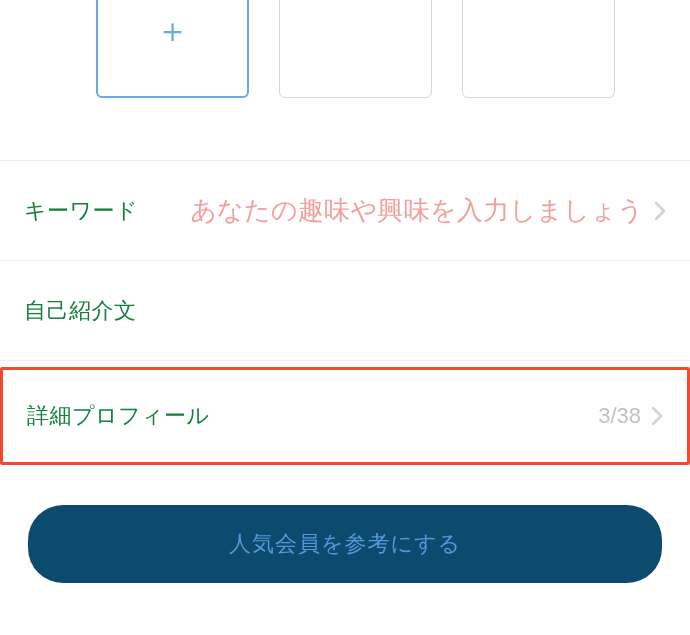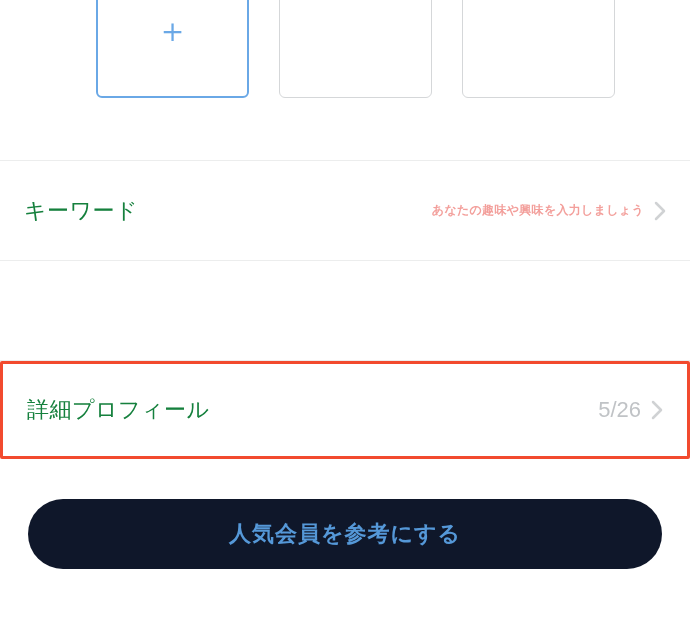--- a/index.html
+++ b/index.html
@@ -44,64 +44,65 @@
       display: flex;
       align-items: center;
       justify-content: space-between;
       padding: 0 24px;
       height: 100px;
       border-bottom: 1.5px solid #eceded;
     }
     .list-item.highlight {
       border: 3px solid #f24a2e;
       border-radius: 2px;
+      margin-top: 6px;
       margin-bottom: 4px;
       height: 98px;
     }
     .item-label {
       font-size: 22px;
       color: #15803d;
       font-weight: 400;
       letter-spacing: 0.5px;
     }
     .item-right {
       display: flex;
       align-items: center;
       gap: 10px;
     }
     .right-text {
-      font-size: 12px;
+      font-size: 26px;
       color: #f39f9b;
-      font-weight: 700;
+      font-weight: 400;
       letter-spacing: 0.3px;
     }
     .right-count {
       font-size: 22px;
       color: #c0c3c6;
       font-weight: 400;
     }
     .chevron {
       color: #d0d2d4;
       font-size: 20px;
     }
     .bottom-area {
       padding: 36px 28px 0 28px;
     }
     .ref-button {
       width: 100%;
-      height: 70px;
-      background: #0f172a;
+      height: 78px;
+      background: #0c4a6e;
       border: none;
       border-radius: 35px;
       display: flex;
       align-items: center;
       justify-content: center;
       color: #5598d8;
       font-size: 22px;
-      font-weight: 700;
+      font-weight: 400;
       letter-spacing: 1px;
       cursor: pointer;
     }
   </style>
 </head>
 <body>
 
 <div class="photo-row">
   <div class="photo-slot add">
     <span class="plus-icon">＋</span>
@@ -116,26 +117,27 @@
   <span class="item-label">キーワード</span>
   <div class="item-right">
     <span class="right-text">あなたの趣味や興味を入力しましょう</span>
     <svg class="chevron" width="12" height="20" viewBox="0 0 12 20">
         <path d="M2 2 L10 10 L2 18" stroke="#d0d2d4" stroke-width="2.5" fill="none" stroke-linecap="round" stroke-linejoin="round"></path>
       </svg>
   </div>
 </div>
 
 <div class="list-item">
+  <span class="item-label">自己紹介文</span>
 </div>
 
 <div class="list-item highlight">
   <span class="item-label">詳細プロフィール</span>
   <div class="item-right">
-    <span class="right-count">5/26</span>
+    <span class="right-count">3/38</span>
     <svg class="chevron" width="12" height="20" viewBox="0 0 12 20">
         <path d="M2 2 L10 10 L2 18" stroke="#d0d2d4" stroke-width="2.5" fill="none" stroke-linecap="round" stroke-linejoin="round"></path>
       </svg>
   </div>
 </div>
 
 <div class="bottom-area">
   <button class="ref-button">
     <span>人気会員を参考にする</span>
   </button>

